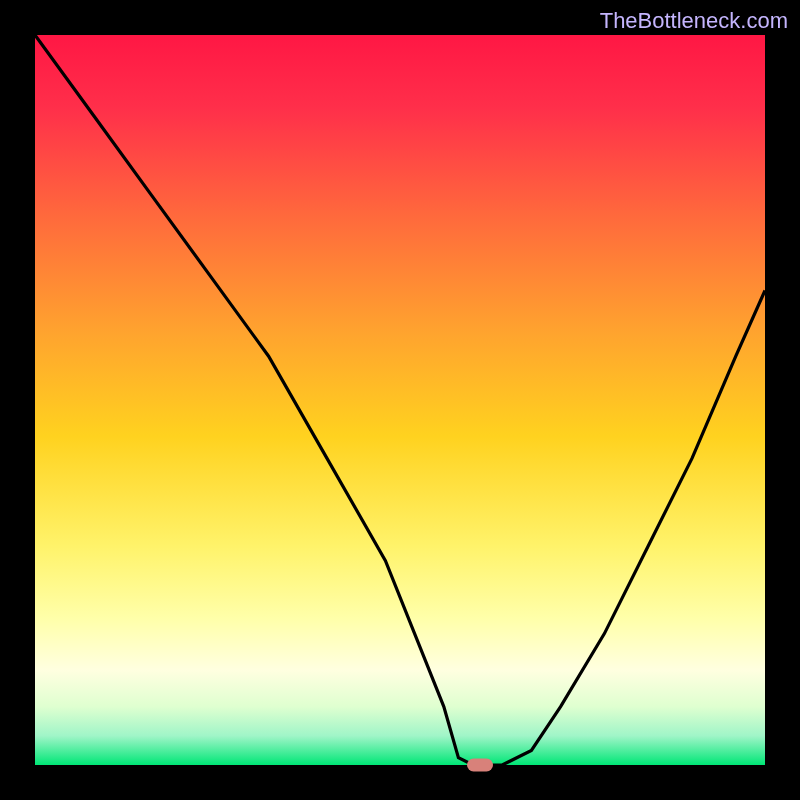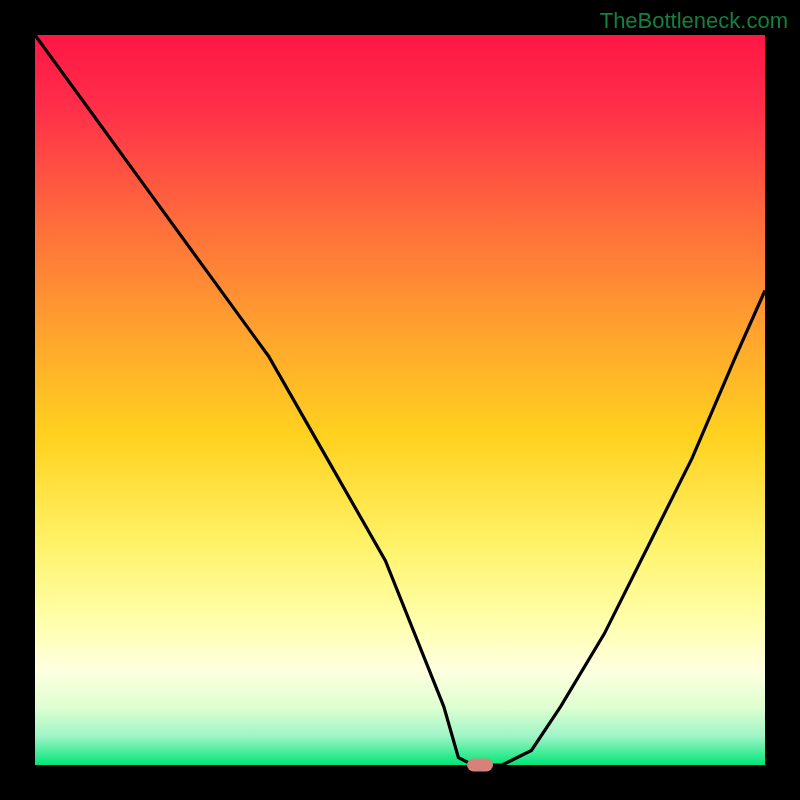--- a/index.html
+++ b/index.html
@@ -8,21 +8,21 @@
     background: #000;
     width: 800px;
     height: 800px;
     position: relative;
     font-family: Arial, sans-serif;
   }
   .watermark {
     position: absolute;
     top: 8px;
     right: 12px;
-    color: #15803d;
+    color: #c4b5fd;
     font-size: 22px;
     font-weight: 500;
     z-index: 50;
   }
   .plot {
     position: absolute;
     left: 35px;
     top: 35px;
     width: 730px;
     height: 730px;

